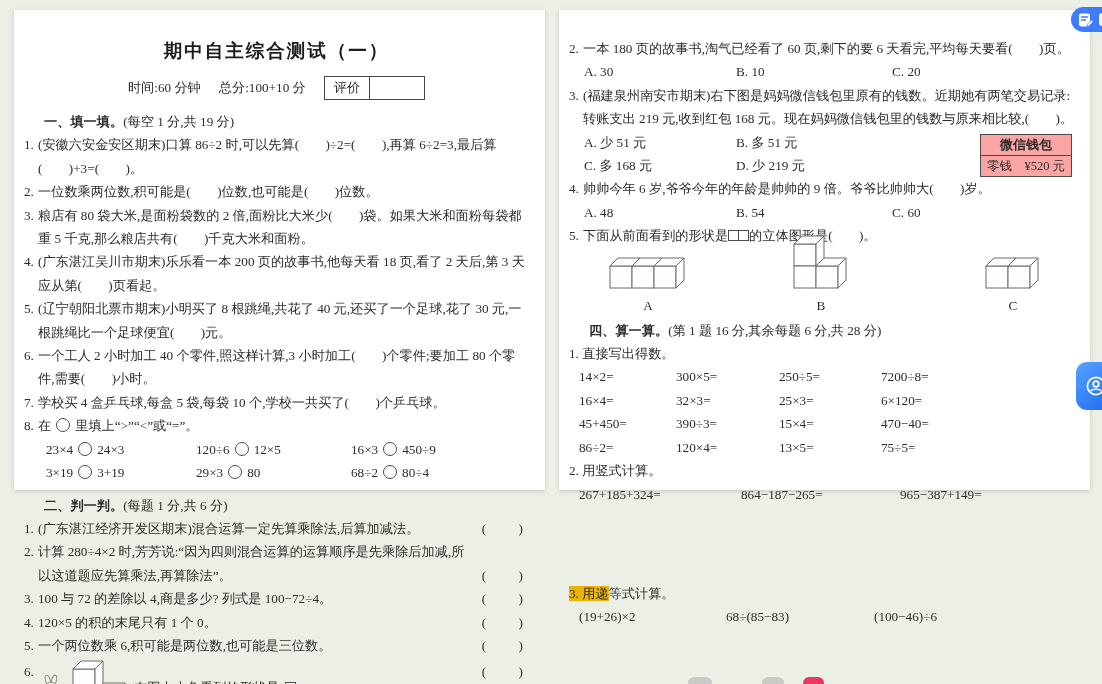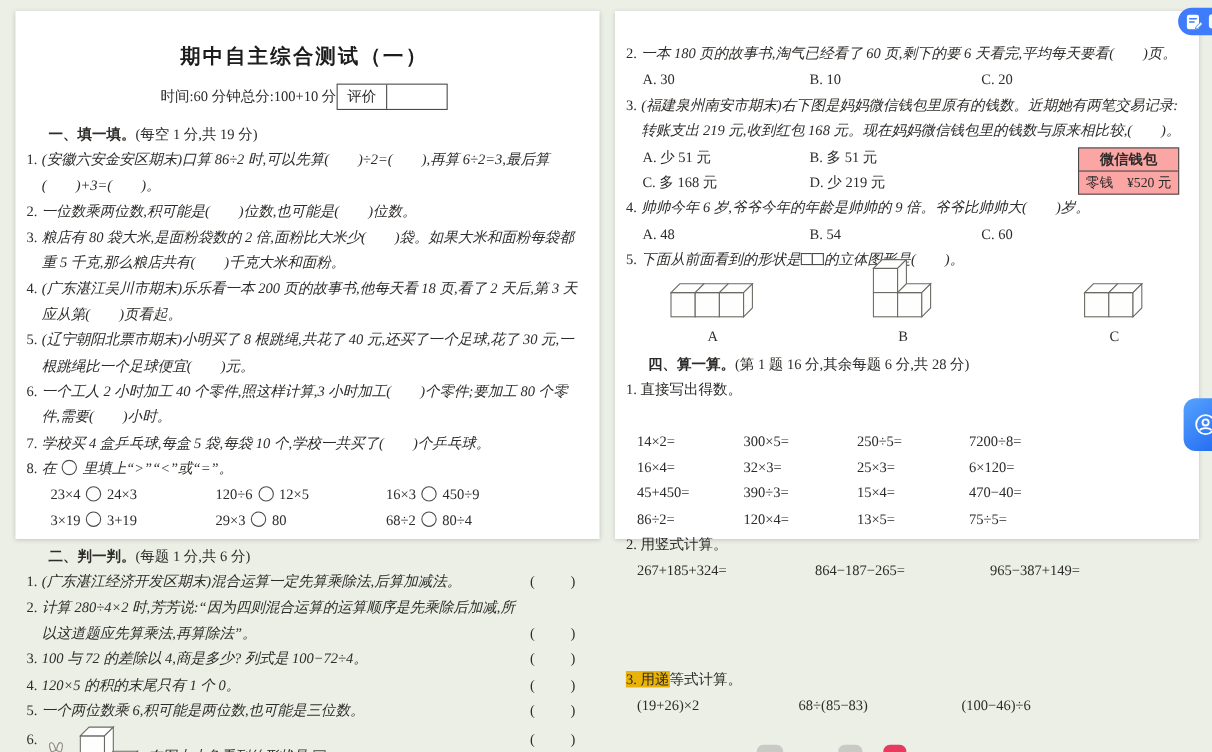--- a/index.html
+++ b/index.html
@@ -18,31 +18,31 @@
   .p1 { left:14px; }
   .p2 { left:559px; }
   .inner { padding:22px 16px 0 10px; font-size:13.2px; line-height:23.4px; }
   .p2 .inner { padding-top:27px; }
 
   .title {
     text-align:center; font-family:"Liberation Sans","DejaVu Sans",sans-serif;
     font-weight:bold; font-size:18.5px; letter-spacing:2px; line-height:26px;
     color:#1d1d1d; margin-top:6px;
   }
-  .meta { display:flex; justify-content:center; align-items:center; margin-top:11px; height:26px; }
+  .meta { display:flex; justify-content:center; align-items:center; gap:18px; margin-top:11px; height:26px; }
   .eval-box { display:inline-flex; align-items:center; border:1px solid #4a4a4a; height:24px; }
   .eval-label { padding:0 9px; border-right:1px solid #4a4a4a; line-height:22px; }
   .eval-cell { width:54px; }
 
   .sec-header { margin-top:9px; }
   .sec-header .b { font-weight:bold;margin-left:20px; }
 
   .item { display:flex; align-items:flex-start; }
   .item .no { flex:none; width:14px; }
-  .item .txt { flex:1;font-style:italic; }
+  .item .txt { flex:1; }
 
   .judge { position:relative; }
   .judge .txt { padding-right:52px; }
   .judge .ans { position:absolute; right:4px; bottom:0; letter-spacing:2px; }
   .judge .ans.top { bottom:auto; top:0; }
 
   .cmp-grid { display:grid; grid-template-columns:150px 155px 1fr; padding-left:22px; }
   .cmp-circle { display:inline-block; width:14px; height:14px; border:1px solid #4a4a4a; border-radius:50%; vertical-align:-2px; margin:0 5px; background:#fff; }
 
   .opts { display:grid; grid-template-columns:152px 156px 1fr; padding-left:15px; }
@@ -59,21 +59,21 @@
   .sq { display:inline-block; width:11px; height:11px; border:1px solid #4a4a4a; vertical-align:-1px; background:#fff; }
   .sq + .sq { margin-left:-1px; }
 
   .figs { display:flex; align-items:flex-end; padding-left:30px; margin-top:4px; height:62px; }
   .fig { text-align:center; }
   .fig-a { margin-left:10px; }
   .fig-b { margin-left:106px; }
   .fig-c { margin-left:136px; }
   .fig-label { line-height:17px; }
 
-  .oral-grid { display:grid; grid-template-columns:97px 103px 102px 1fr; padding-left:10px;margin-top:24px; }
+  .oral-grid { display:grid; grid-template-columns:97px 103px 102px 1fr; padding-left:10px; }
   .vert-grid { display:grid; grid-template-columns:150px 147px 1fr; padding-left:10px;gap:12px; }
   .rec-grid  { display:grid; grid-template-columns:147px 148px 1fr; padding-left:10px; }
 
   .calc3-line { margin-top:76px; }
   .hl { background:#eab308; }
 
   .fig-line { display:flex; align-items:center; gap:6px; }
   .fig-line svg { flex:none; }
 
   

